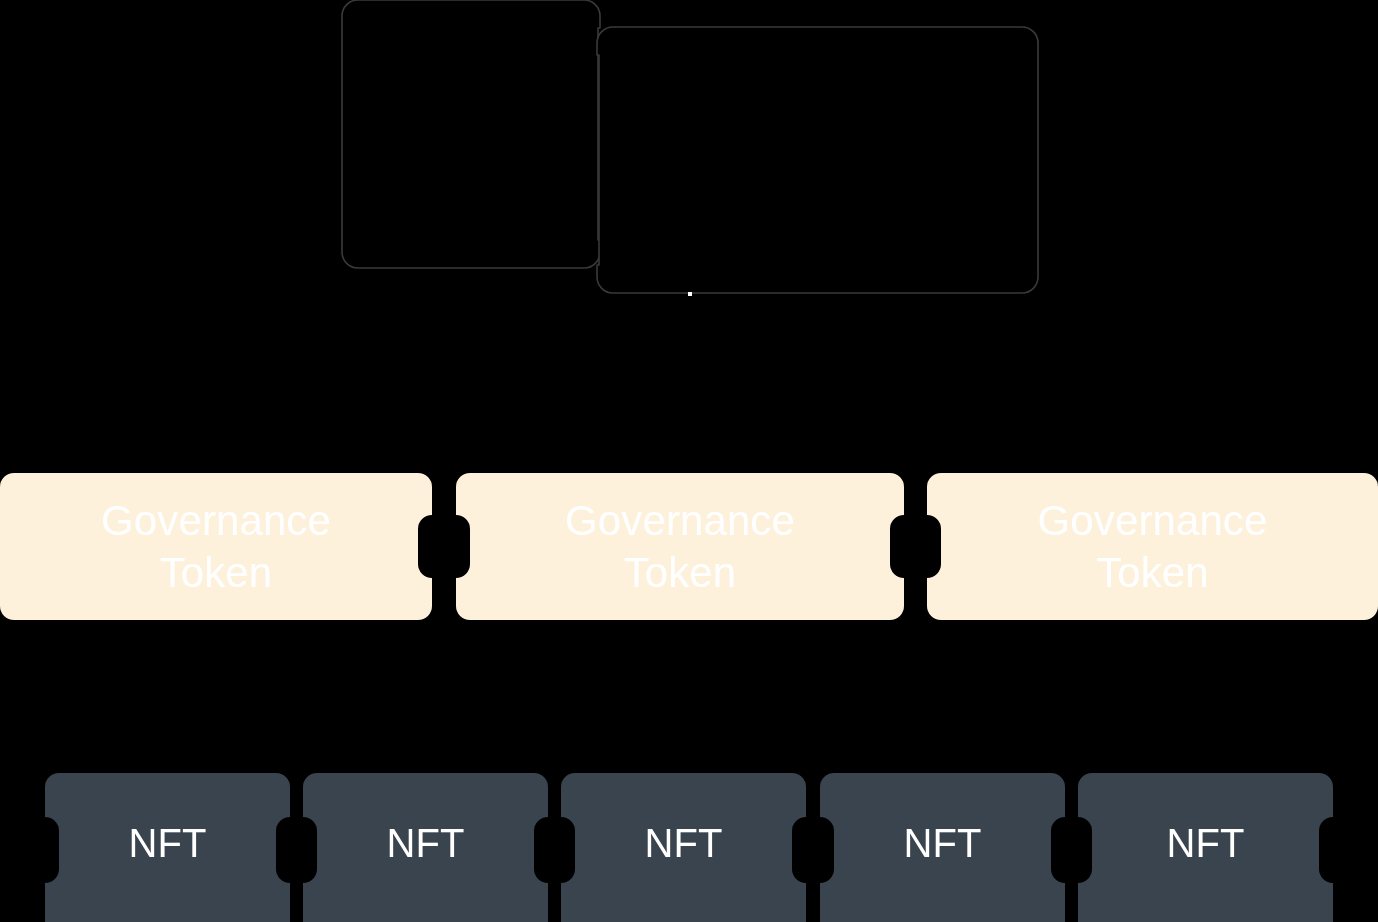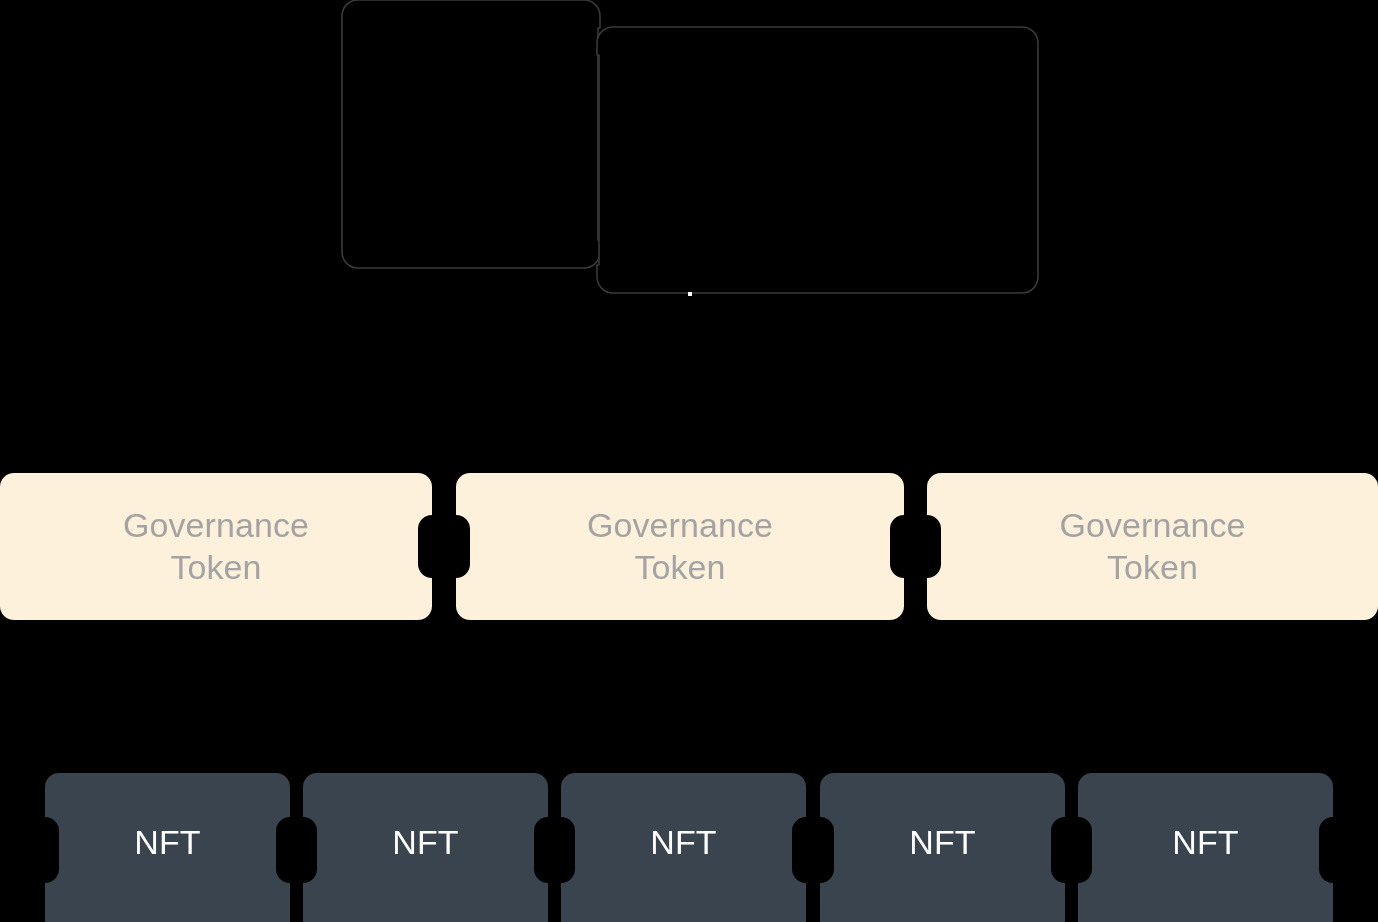--- a/index.html
+++ b/index.html
@@ -43,25 +43,25 @@
     position: absolute;
     display: flex;
     align-items: center;
     justify-content: center;
     text-align: center;
     pointer-events: none;
     line-height: 1.22;
     letter-spacing: 0.1px;
   }
   .gov-label {
-    font-size: 34px;
-    color: #a3a3a3;
+    font-size: 42px;
+    color: #ffffff;
   }
   .nft-label {
-    font-size: 34px;
+    font-size: 40px;
     color: #ffffff;
   }
 
   
   #outline-group {
     position: absolute;
     left: 0;
     top: 0;
     width: 1378px;
     height: 330px;

